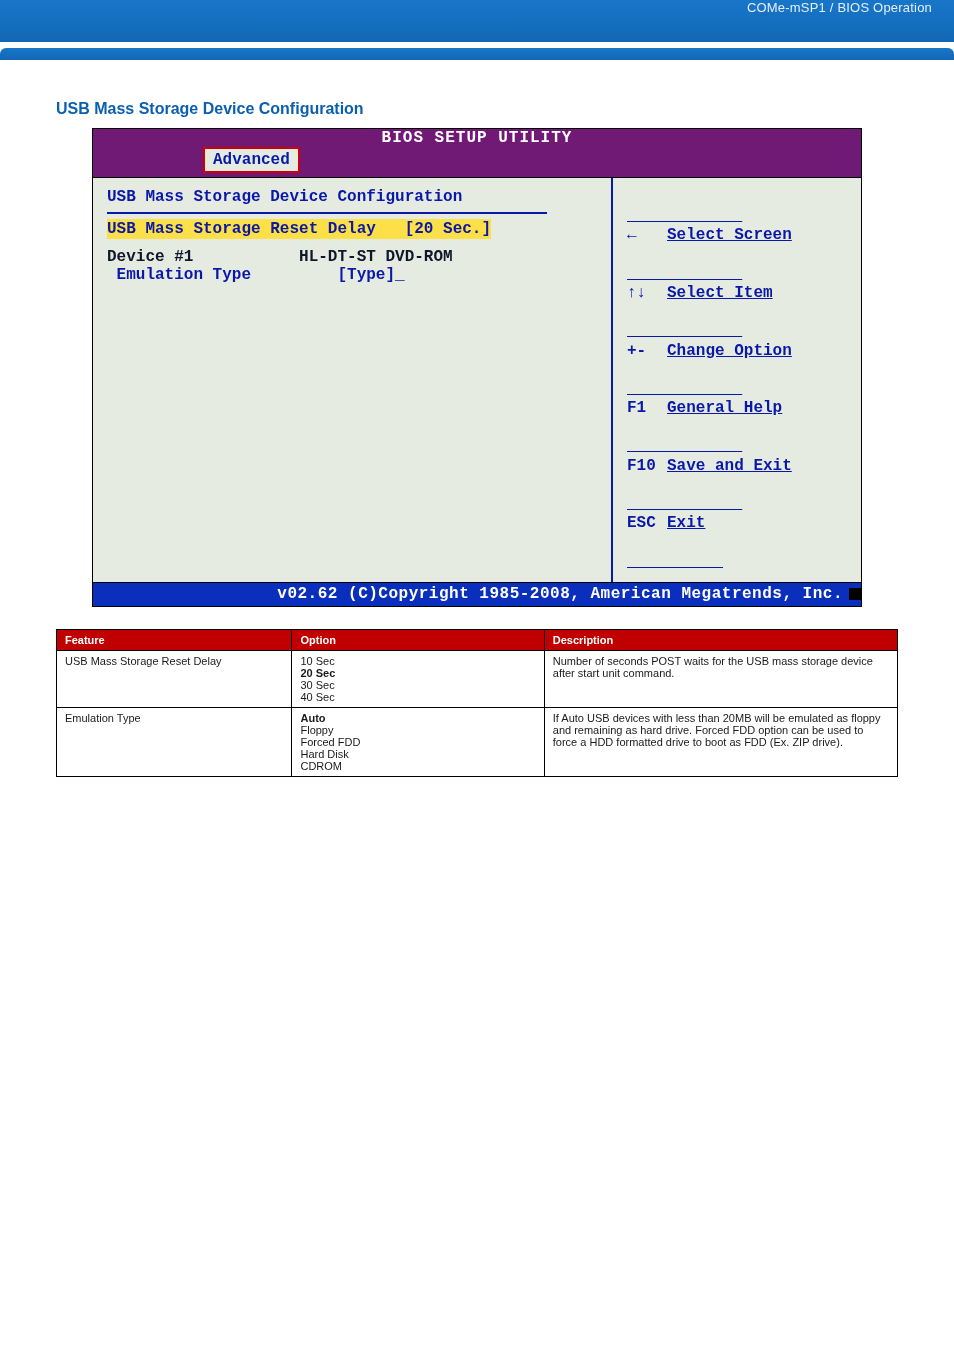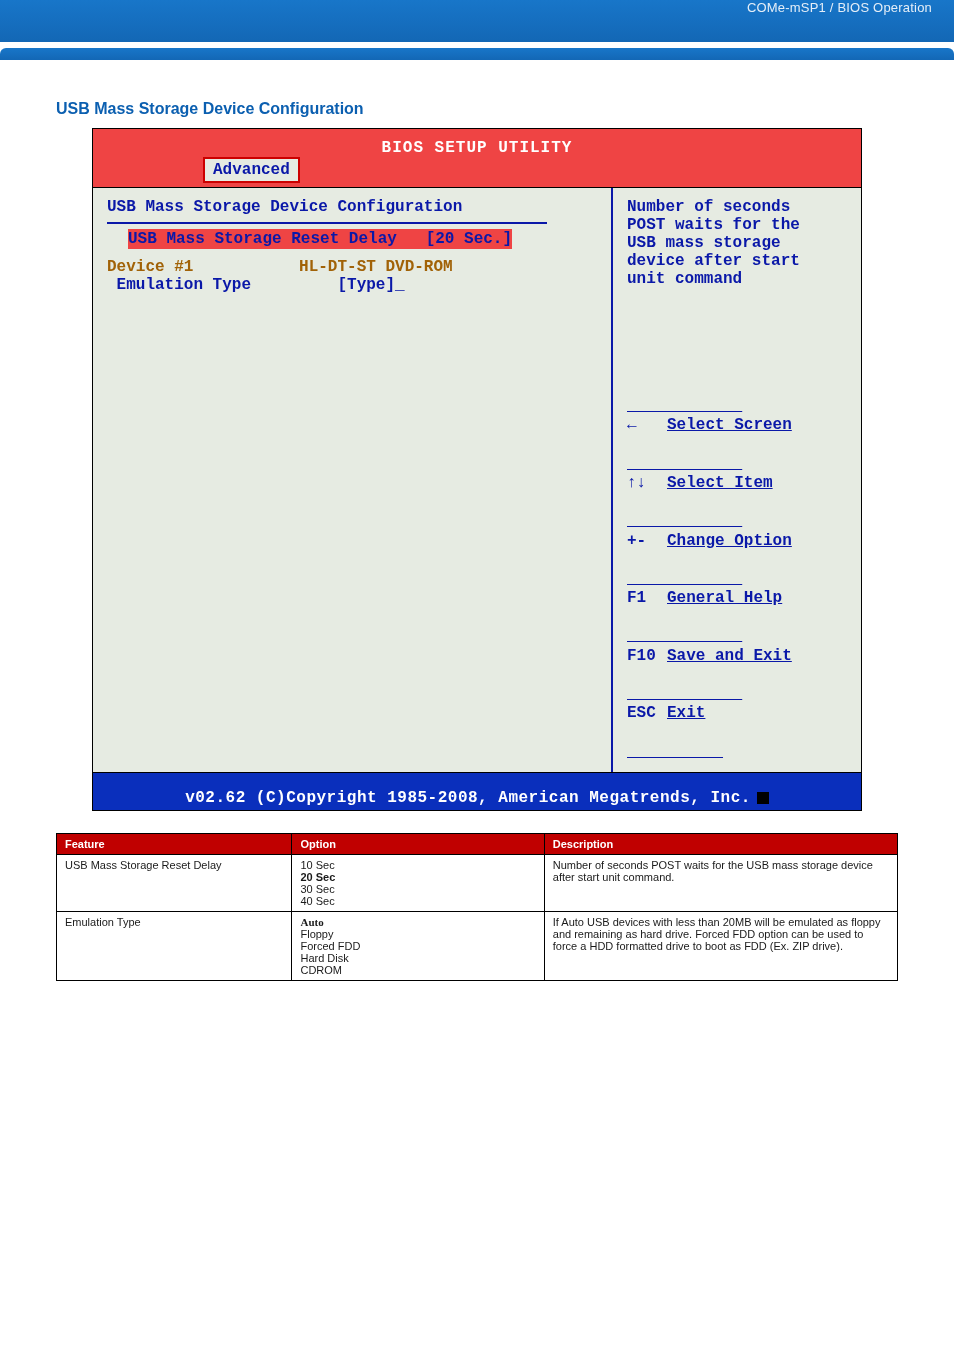--- a/index.html
+++ b/index.html
@@ -41,23 +41,23 @@
     padding: 0 36px;
   }
   .bios-screen {
     border: 1px solid #000;
     font-family: "Courier New", monospace;
     font-weight: bold;
     font-size: 16px;
     background: #e6ebe2;
   }
   .bios-top {
-    background: #ef4444;
+    background: #701a75;
     color: #fff;
-    padding: 10px 0 4px 0;
+    padding: 0 0 4px 0;
   }
   .bios-top-center {
     text-align: center;
     letter-spacing: 1px;
   }
   .bios-tab {
     margin-left: 110px;
     display: inline-block;
     background: #e6ebe2;
     color: #0a18a8;
@@ -77,36 +77,36 @@
   .bios-left .heading {
     margin-bottom: 6px;
   }
   .bios-left hr {
     border: none;
     border-top: 2px solid #0a18a8;
     margin: 2px 0 6px 0;
     width: 440px;
   }
   .bios-row { white-space: pre; }
-  .bios-highlight { background: #ef4444; color: #0a18a8; padding: 1px 0; margin-left: 21px; }
-  .bios-dim { color: #a16207; }
+  .bios-highlight { background: #fde047; color: #0a18a8; padding: 1px 0; }
+  .bios-dim { color: #0f172a; }
   .bios-right {
     width: 250px;
     border-left: 2px solid #0a18a8;
     padding: 10px 10px 10px 14px;
     color: #0a18a8;
   }
   .bios-help-block { margin-bottom: 90px; }
   .bios-keys { white-space: pre; line-height: 1.2; text-decoration: underline; }
   .bios-keys .arrow { display:inline-block; width: 40px; }
   .bios-footer {
     background: #0a2fbc;
     color: #fff;
-    text-align: center;
-    padding: 16px 0 3px 0;
+    text-align: right;
+    padding: 2px 0 3px 0;
     letter-spacing: 0.5px;
   }
   .bios-footer .black-box {
     display: inline-block;
     width: 12px; height: 12px;
     background: #000;
     margin-left: 6px;
     vertical-align: middle;
   }
 
@@ -156,27 +156,20 @@
       <div class="bios-body">
         <div class="bios-left">
           <div class="heading">USB Mass Storage Device Configuration</div>
           <hr>
           <div class="bios-row"><span class="bios-highlight"><span>USB Mass Storage Reset Delay</span>   <span>[20 Sec.]</span></span></div>
           <div style="height:10px"></div>
           <div class="bios-row bios-dim"><span>Device #1</span>           <span>HL-DT-ST DVD-ROM</span></div>
           <div class="bios-row"><span> Emulation Type</span>         <span>[Type]_</span></div>
         </div>
         <div class="bios-right">
-          <div class="bios-help-block">
-            <div>Number of seconds</div>
-            <div>POST waits for the</div>
-            <div>USB mass storage</div>
-            <div>device after start</div>
-            <div>unit command</div>
-          </div>
           <div class="bios-keys">
             <div><span class="arrow">←</span><span>Select Screen</span></div>
             <div><span class="arrow">↑↓</span><span>Select Item</span></div>
             <div><span class="arrow">+-</span><span>Change Option</span></div>
             <div><span class="arrow">F1</span><span>General Help</span></div>
             <div><span class="arrow">F10</span><span>Save and Exit</span></div>
             <div><span class="arrow">ESC</span><span>Exit</span></div>
           </div>
         </div>
       </div>
@@ -201,21 +194,21 @@
             <span class="opt-line">10 Sec</span>
             <span class="opt-line" style="font-weight: bold;">20 Sec</span>
             <span class="opt-line">30 Sec</span>
             <span class="opt-line">40 Sec</span>
           </td>
           <td>Number of seconds POST waits for the USB mass storage device after start unit command.</td>
         </tr>
         <tr>
           <td>Emulation Type</td>
           <td>
-            <span class="opt-line" style="font-weight: bold; font-family: Liberation Serif, serif;">Auto</span>
+            <span class="opt-line" style="font-weight: bold;">Auto</span>
             <span class="opt-line">Floppy</span>
             <span class="opt-line">Forced FDD</span>
             <span class="opt-line">Hard Disk</span>
             <span class="opt-line">CDROM</span>
           </td>
           <td>If Auto USB devices with less than 20MB will be emulated as floppy and remaining as hard drive. Forced FDD option can be used to force a HDD formatted drive to boot as FDD (Ex. ZIP drive).</td>
         </tr>
       </tbody>
   </table>
 

